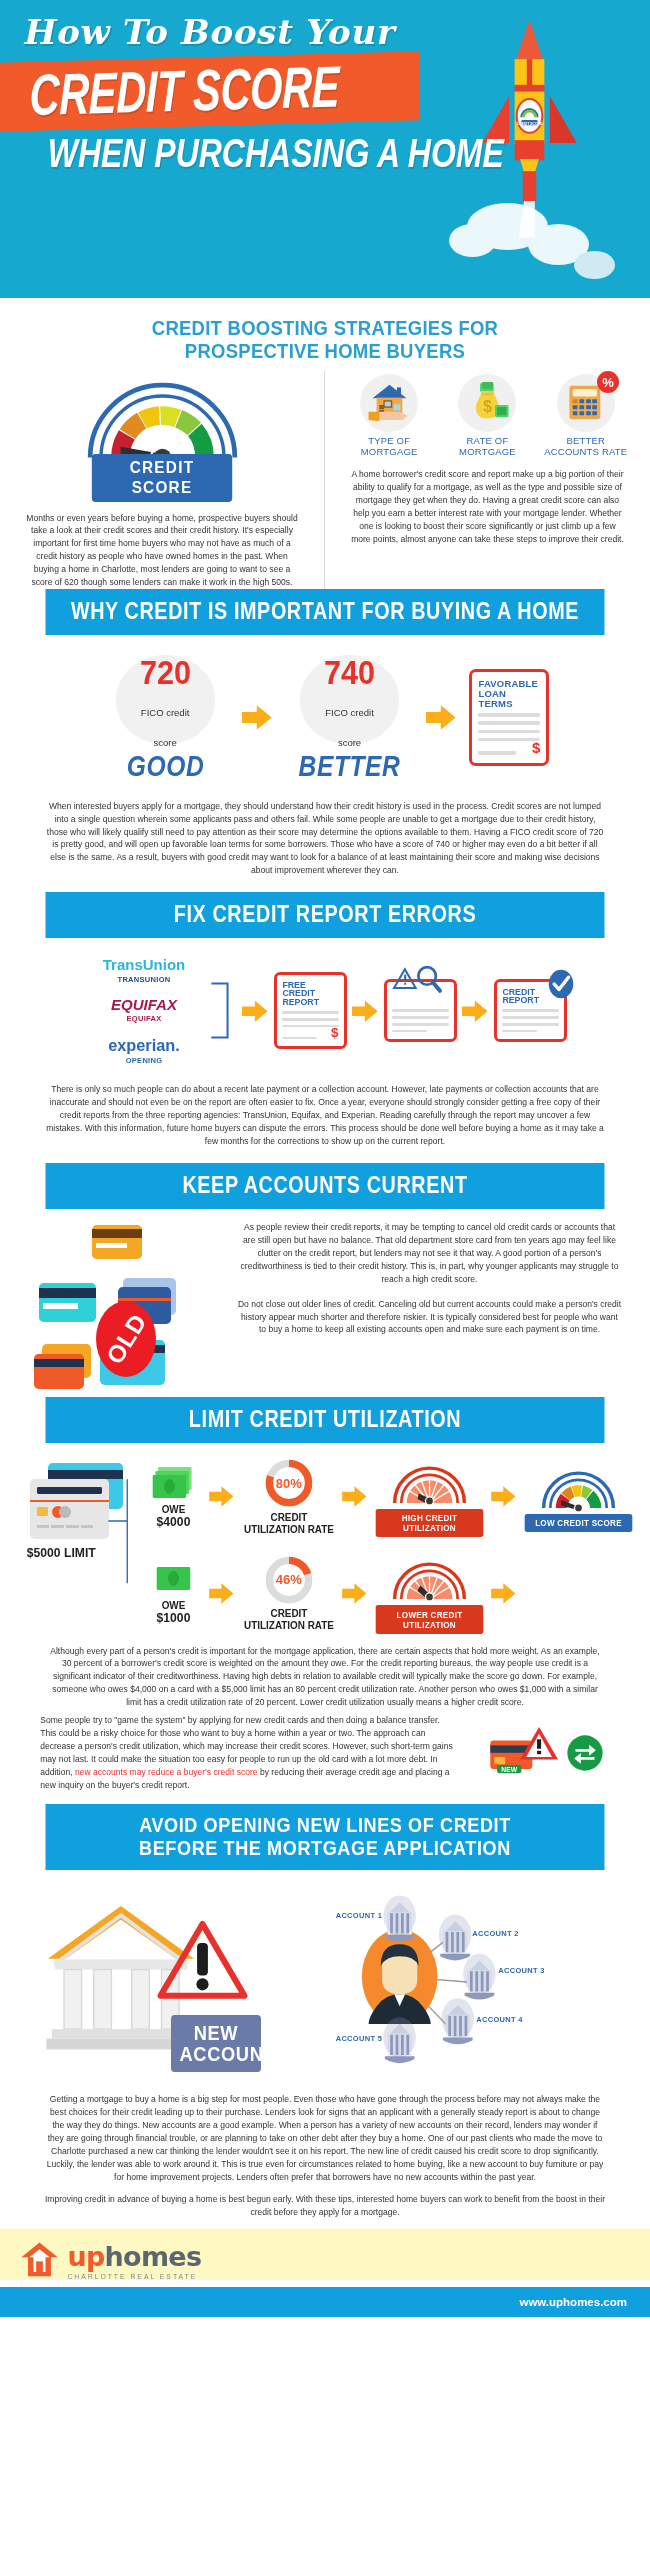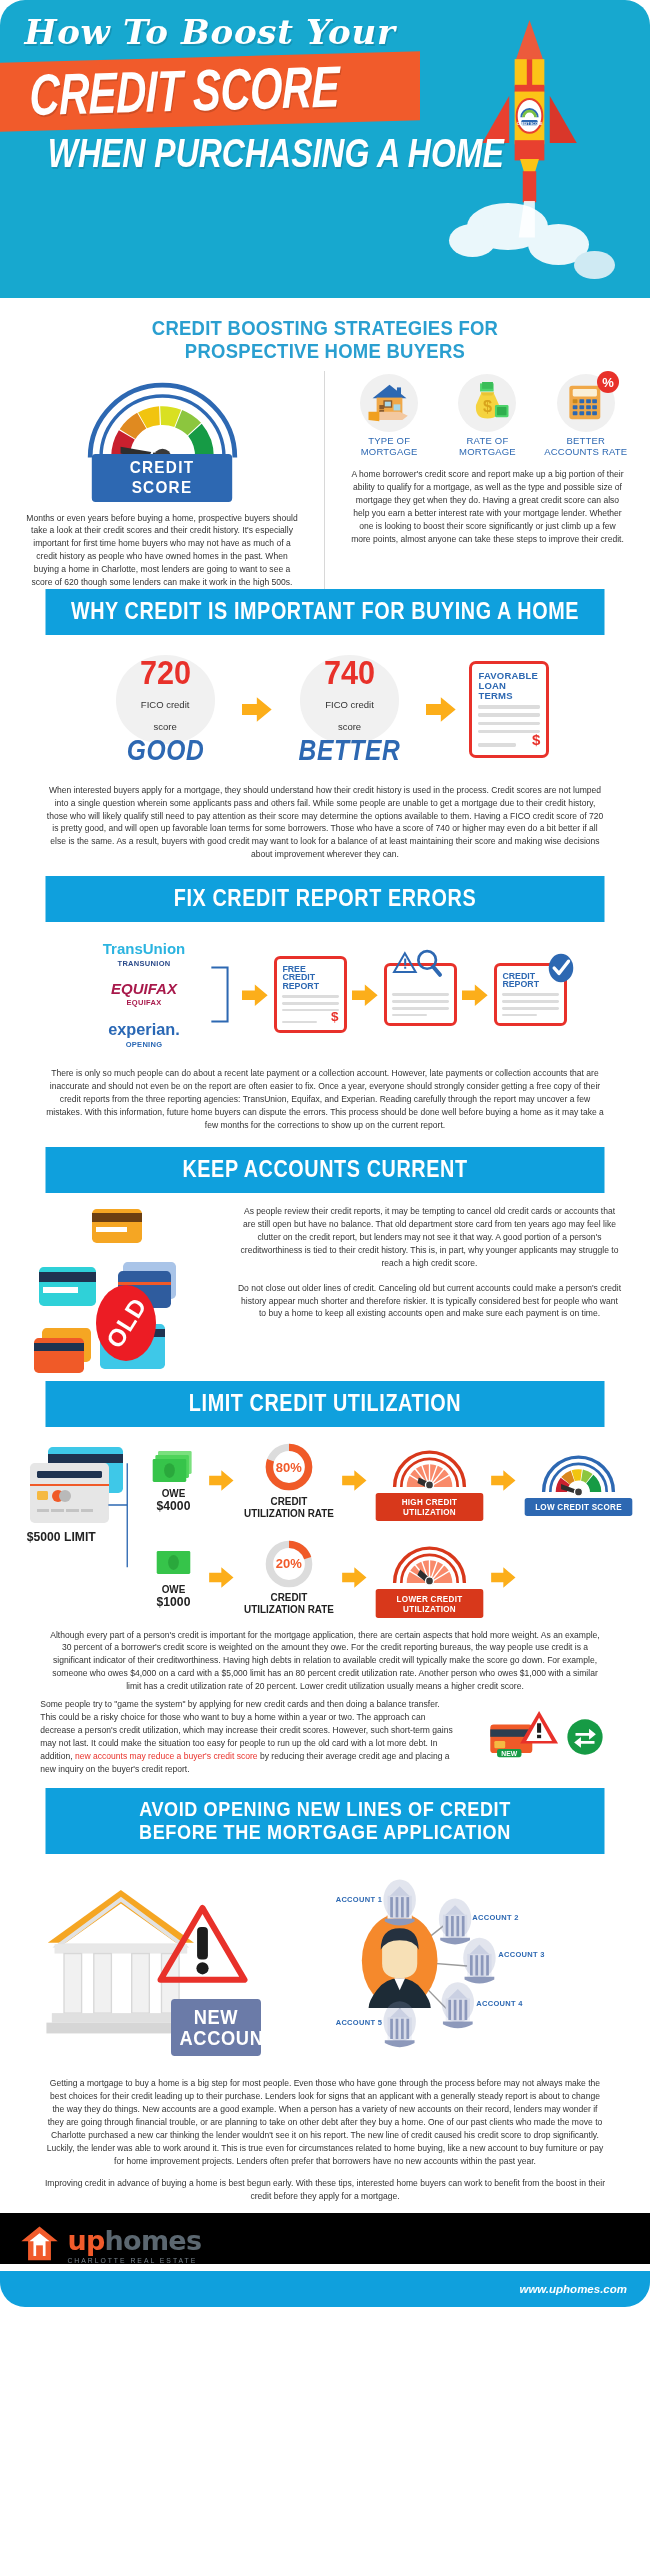--- a/index.html
+++ b/index.html
@@ -2,21 +2,21 @@
 <html style="font-size:11px"><head>
 <meta charset="utf-8">
 <style>
   * { box-sizing: border-box; margin: 0; padding: 0; }
   body {
     width: 650px;
     font-family: "Liberation Sans", sans-serif;
     background: #ffffff;
     color: #3a3a3a;
   }
-  .page { width: 650px; position: relative; overflow: hidden; border-radius: 25px; }
+  .page { width: 650px; position: relative; overflow: hidden; }
 
   
   .hero {
     background: #17a8cf;
     padding: 15px 0 12.2px 0;
     position: relative;
     overflow: hidden;
     height: 298px;
   }
   .hero-title-1 {
@@ -161,21 +161,21 @@
   .score-node .blob {
     position: absolute; left: 15px; top: 6.8px; width: 99px; height: 89px;
     background: #f1f1f1; border-radius: 50% 50% 48% 48%; z-index: 0;
   }
   .score-num {
     position: relative; z-index: 1;
     color: #e8312a; font-weight: bold; font-size: 34px;
     font-family: "Liberation Sans Narrow","Liberation Sans",sans-serif;
     transform: scaleX(0.9); line-height: 1;
   }
-  .score-sub { position: relative; z-index: 1; font-size: 9.5px; color: #333; line-height: 1.2; margin-top: 10px;
+  .score-sub { position: relative; z-index: 1; font-size: 9.5px; color: #333; line-height: 1.2; margin-top: 18px;
     font-family: "Liberation Sans Narrow","Liberation Sans",sans-serif; }
   .score-word {
     position: relative; z-index: 1; color: #2d68b2; font-weight: bold;
     font-style: italic; font-size: 30px; letter-spacing: 0.7px; margin-top: 1.4px;
     font-family: "Liberation Sans Narrow","Liberation Sans",sans-serif;
     transform: scaleX(0.82);
   }
   .loan-card {
     border: 3.4px solid #e8312a; border-radius: 6.8px; background:#fff;
     width: 80px; padding: 6.8px 6.1px 8.1px 6.1px; text-align: left;
@@ -238,30 +238,30 @@
   .new-account-tag {
     background:#6b7ba8; color:#fff; text-align:center;
     font-family:"Liberation Sans Narrow","Liberation Sans",sans-serif;
     font-weight:bold; font-size:20.3px; line-height:1.0; letter-spacing:0.7px;
     padding:8.1px 9.5px; border-radius:4.1px; transform: scaleX(0.9);
   }
   .acct-label { color:#2d68b2; font-weight:bold; font-size:7.5px; letter-spacing:0.3px;
     font-family:"Liberation Sans Narrow","Liberation Sans",sans-serif; position:absolute; }
 
   
-  .footer { background:#000000; padding: 12.2px 20.3px 0 20.3px; display:flex; align-items:center; }
+  .footer { background:#fef9c3; padding: 12.2px 20.3px 0 20.3px; display:flex; align-items:center; }
   .footer-logo-text {
     font-family:"DejaVu Sans", sans-serif; font-weight:bold; font-size:27px;
     color:#f15b2b; letter-spacing:-0.7px;
   }
   .footer-logo-text .grey { color:#5b6770; }
   .footer-sub { font-size:6.8px; color:#7b868f; letter-spacing:2px; margin-top:1.4px;
     font-family:"Liberation Sans Narrow","Liberation Sans",sans-serif; }
-  .footer-bar { background:#0fa0dd; height:36px; display:flex; align-items:center; justify-content:flex-end;
-    padding-right: 23px; margin-top: 6.8px; font-style: italic; }
+  .footer-bar { background:#0fa0dd; height:30px; display:flex; align-items:center; justify-content:flex-end;
+    padding-right: 23px; margin-top: 6.8px; }
   .footer-url { color:#fff; font-weight:bold; font-size:11.5px;
     font-family:"Liberation Sans Narrow","Liberation Sans",sans-serif; }
 </style>
 </head>
 <body>
 
 <div class="page">
 
   <div class="hero">
 
@@ -684,21 +684,21 @@
         <svg width="26" height="23" viewBox="0 0 38 34">
           <polygon points="0,10 18,10 18,2 36,17 18,32 18,24 0,24" fill="#fcae1a"></polygon>
         </svg>
 
         <div style="width:102px;text-align:center;">
           <div class="donut" style="margin:0 auto;">
             <svg width="50" height="50" viewBox="0 0 74 74">
               <circle cx="37" cy="37" r="29" fill="none" stroke="#dcdcdc" stroke-width="11"></circle>
               <circle cx="37" cy="37" r="29" fill="none" stroke="#f05a28" stroke-width="11" stroke-dasharray="36.4 145.9" transform="rotate(-90 37 37)"></circle>
             </svg>
-            <div class="donut-text">20%</div>
+            <div class="donut-text">46%</div>
           </div>
           <div class="util-label" style="margin-top:2.7px;">CREDIT</div>
           <div class="util-label">UTILIZATION RATE</div>
         </div>
 
         <svg width="26" height="23" viewBox="0 0 38 34">
           <polygon points="0,10 18,10 18,2 36,17 18,32 18,24 0,24" fill="#fcae1a"></polygon>
         </svg>
 
         <div style="width:117px;text-align:center;">

